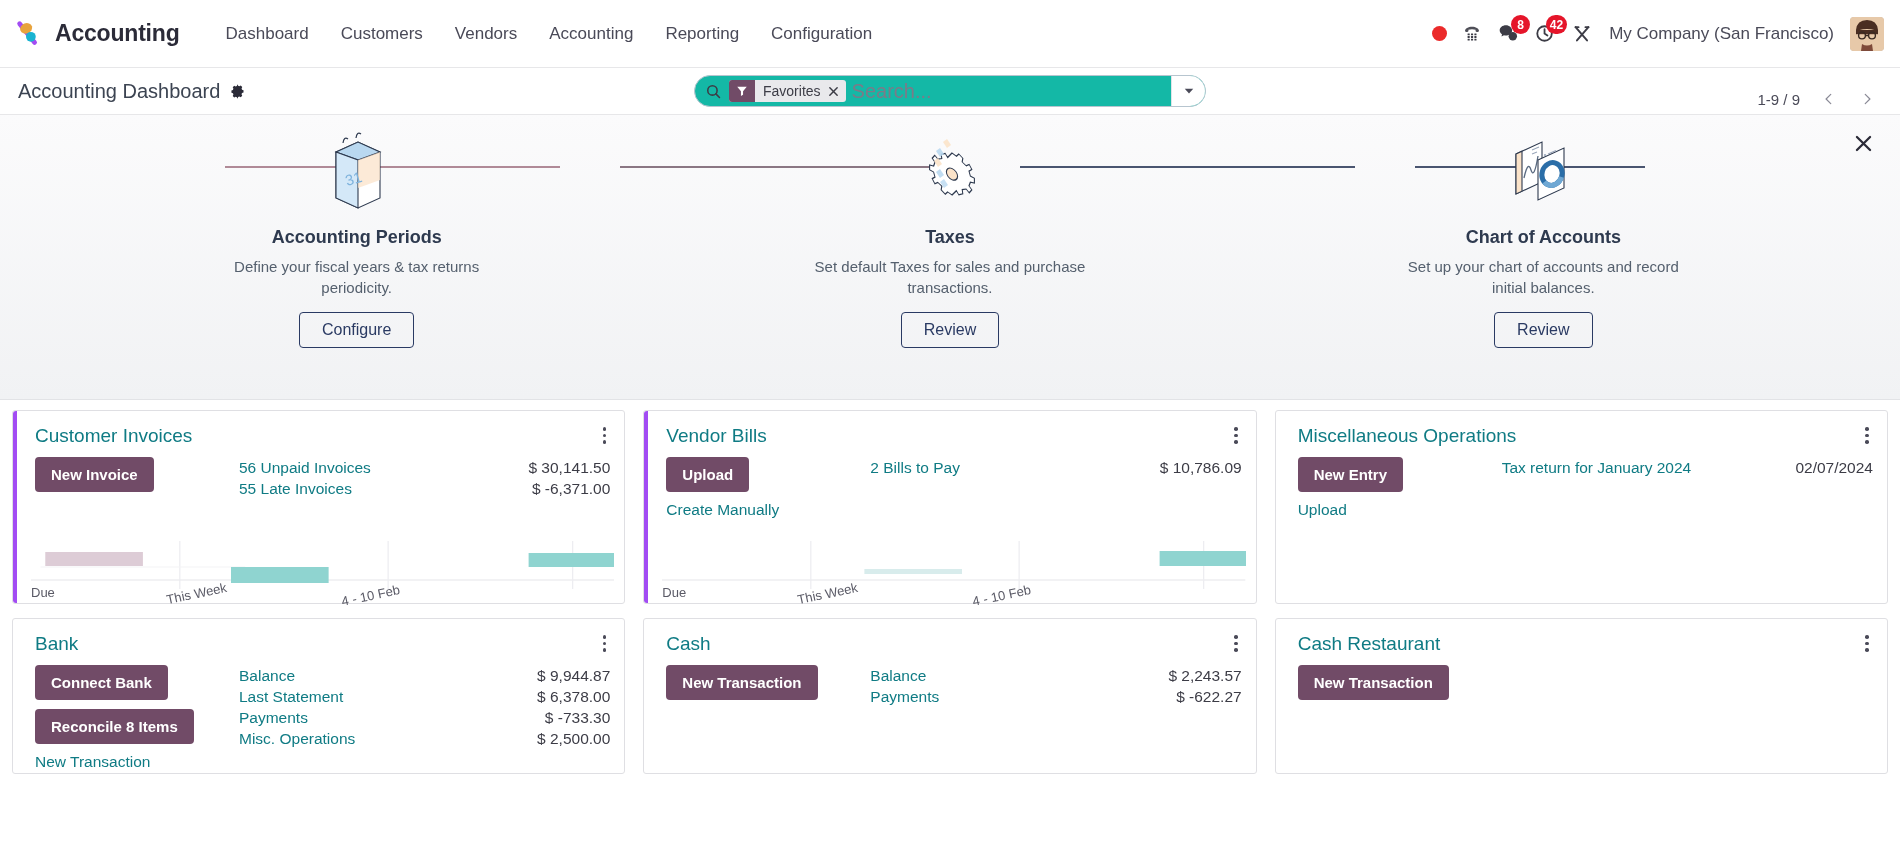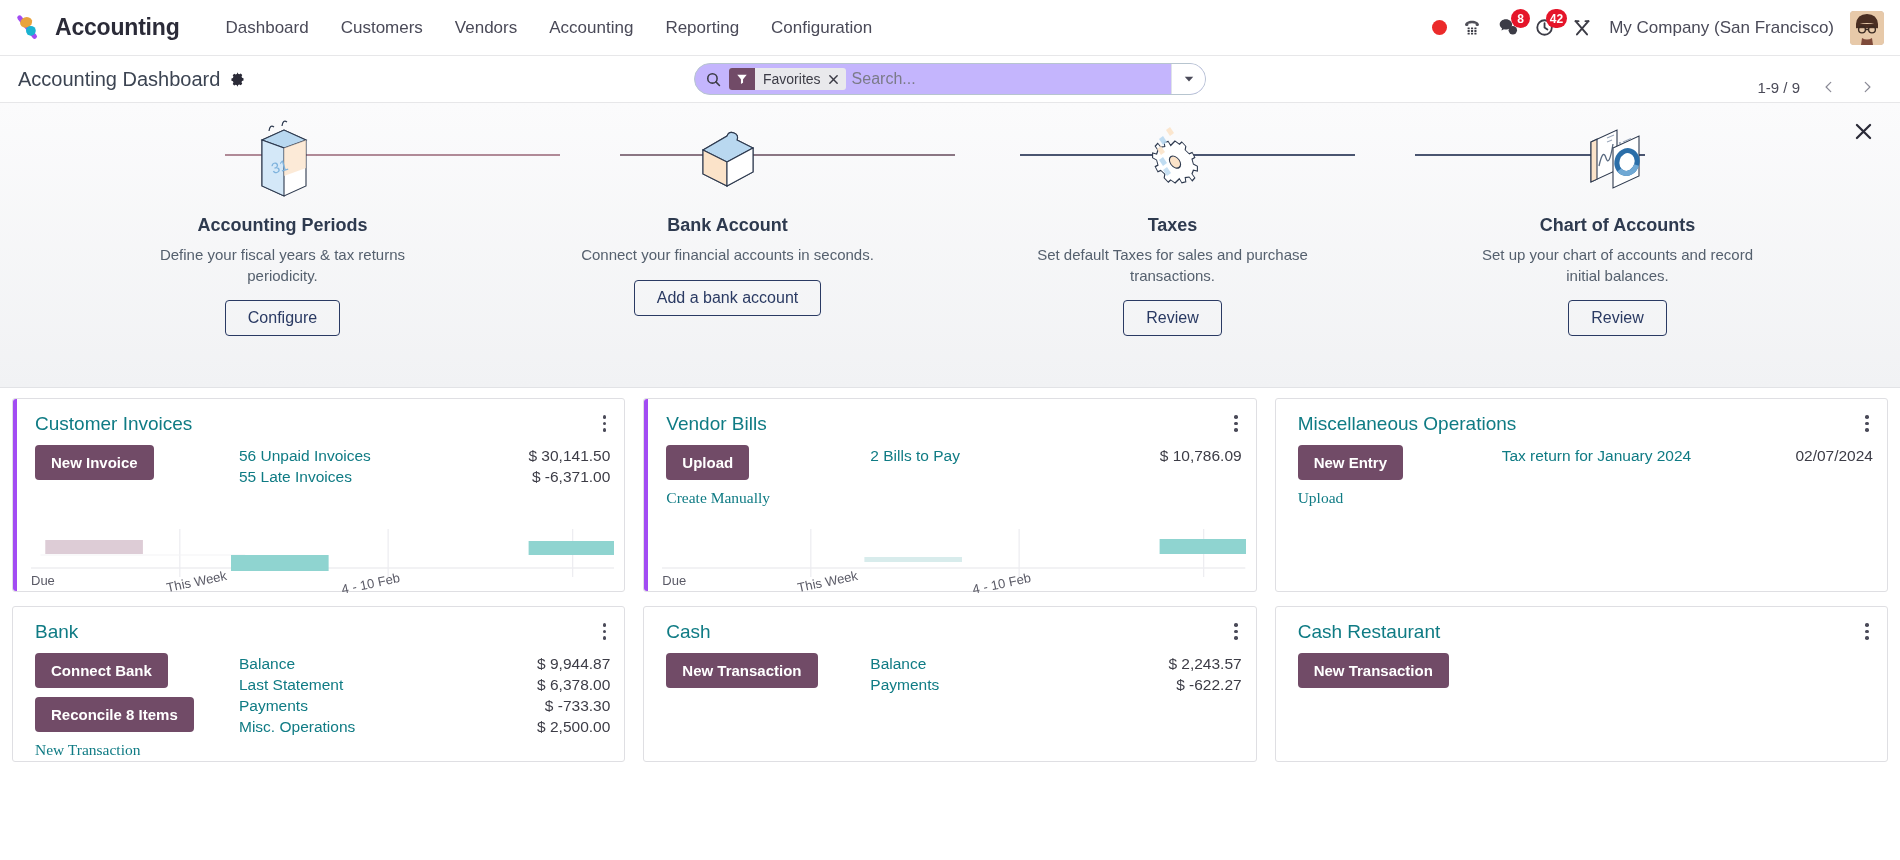--- a/index.html
+++ b/index.html
@@ -7,21 +7,21 @@
   html, body {
     width: 1900px; height: 860px;
     font-family: "Liberation Sans", sans-serif;
     background: #ffffff;
     overflow: hidden;
     color: #3c3c3c;
   }
 
   
   .navbar {
-    height: 56px;
+    height: 68px;
     display: flex;
     align-items: center;
     padding: 0 16px 0 14px;
     background: #ffffff;
     border-bottom: 1px solid #e7e7e9;
     position: relative;
     z-index: 30;
   }
   .brand {
     display: flex; align-items: center; gap: 11px;
@@ -87,21 +87,21 @@
   .searchview-wrap {
     position: absolute;
     left: 50%; transform: translateX(-50%);
     width: 512px;
   }
   .searchview {
     display: flex; align-items: center;
     height: 32px;
     border: 1px solid #b7c5cf;
     border-radius: 16px;
-    background: #c4b5fd;
+    background: #14b8a6;
     overflow: hidden;
   }
   .search-icon-box {
     padding: 0 7px 0 10px; display:flex; align-items:center;
     cursor: pointer;
   }
   .facet {
     display: flex; align-items: center;
     height: 22px; margin-right: 6px;
     border-radius: 3px; overflow: hidden;
@@ -114,21 +114,21 @@
     padding: 0 7px;
   }
   .facet-label {
     padding: 0 6px 0 8px; color: #3c3c46; white-space: nowrap;
   }
   .facet-x {
     padding: 0 7px 0 1px; cursor: pointer; display:flex; align-items:center;
   }
   .search-input {
     flex: 1; border: none; outline: none;
-    font-size: 16px; color: #4a4a58;
+    font-size: 20px; color: #4a4a58;
     background: transparent;
     font-family: "Liberation Sans", sans-serif;
     height: 100%;
   }
   .search-input::placeholder { color: #7b7b88; }
   .search-toggle {
     width: 34px; height: 100%;
     border-left: 1px solid #dfe3e8;
     display: flex; align-items: center; justify-content: center;
     cursor: pointer; background: #fff;
@@ -255,21 +255,21 @@
     border: none; border-radius: 4px;
     font-size: 15px; font-weight: 700;
     padding: 9px 16px; cursor: pointer;
     white-space: nowrap;
     font-family: "Liberation Sans", sans-serif;
   }
   .link {
     color: #0f7b84; font-size: 15.5px;
     cursor: pointer; background: none; border: none;
     padding: 0; text-align: right;
-    font-family: Liberation Serif, serif;
+    font-family: Liberation Sans, sans-serif;
   }
   .jcard-right { flex: 1 1 auto; padding-top: 2px; }
   .stat-row {
     display: flex; align-items: baseline;
     margin-bottom: 3px;
   }
   .stat-label {
     color: #0f7b84; font-size: 15.5px; cursor: pointer;
     white-space: nowrap;
     text-align: center;
@@ -471,36 +471,20 @@
             <path d="M9 3 q1 -7 5 -4" fill="none" stroke="#2e3a4f" stroke-width="1.2"></path>
             <path d="M22 -2 q1 -7 5 -4" fill="none" stroke="#2e3a4f" stroke-width="1.2"></path>
           </g>
         </svg>
       </div>
       <div class="onb-title">Accounting Periods</div>
       <div class="onb-desc">Define your fiscal years &amp; tax returns periodicity.</div>
       <button class="onb-btn">Configure</button>
     </div>
 
-    <div class="onb-step">
-      <div class="onb-icon-wrap">
-        <svg width="86" height="80" viewBox="0 0 86 80">
-          <g transform="translate(14,12)">
-            <path d="M4 18 L28 4 Q30 -1 35 1 Q40 3 38 8 L54 16 L54 40 L28 54 L4 42 Z" fill="#ffffff" stroke="#2e3a4f" stroke-width="1.1"></path>
-            <path d="M4 18 L28 30 L54 16" fill="none" stroke="#2e3a4f" stroke-width="1.1"></path>
-            <path d="M4 18 L28 4 Q30 -1 35 1 Q40 3 38 8 L54 16 L28 30 Z" fill="#b9d8f0" stroke="#2e3a4f" stroke-width="1.1"></path>
-            <path d="M4 18 L28 30 L28 54 L4 42 Z" fill="#fbe3c9" stroke="#2e3a4f" stroke-width="1.1"></path>
-            <path d="M28 30 L54 16 L54 40 L28 54 Z" fill="#ffffff" stroke="#2e3a4f" stroke-width="1.1"></path>
-          </g>
-        </svg>
-      </div>
-      <div class="onb-title">Bank Account</div>
-      <div class="onb-desc">Connect your financial accounts in seconds.</div>
-      <button class="onb-btn">Add a bank account</button>
-    </div>
 
     <div class="onb-step">
       <div class="onb-icon-wrap">
         <svg width="76" height="82" viewBox="0 0 76 82">
           <g transform="translate(20,8)">
             <g transform="skewY(22)">
               <path d="M18 2 l4.4 1.4 2.4-3.2 4 2.6 -.6 4 4 2.2 3-2.6 2.6 4-2.8 2.8 1.4 4.4 4 .6v4.8l-4 .6-1.4 4.4 2.8 2.8-2.6 4-3-2.6-4 2.2.6 4-4 2.6-2.4-3.2L18 44l-4.4-1.4-2.4 3.2-4-2.6.6-4-4-2.2-3 2.6-2.6-4 2.8-2.8L-.4 28.4l-4-.6v-4.8l4-.6 1.4-4.4-2.8-2.8 2.6-4 3 2.6 4-2.2-.6-4 4-2.6 2.4 3.2z" fill="#ffffff" stroke="#2e3a4f" stroke-width="1.1" transform="translate(2,4)"></path>
               <ellipse cx="20" cy="27" rx="5.6" ry="5.6" fill="#fbe3c9" stroke="#2e3a4f" stroke-width="1.1"></ellipse>
             </g>
             <path d="M4 12 l4 -3 4 6 -4 3z" fill="#b9d8f0" opacity="0.9"></path>

